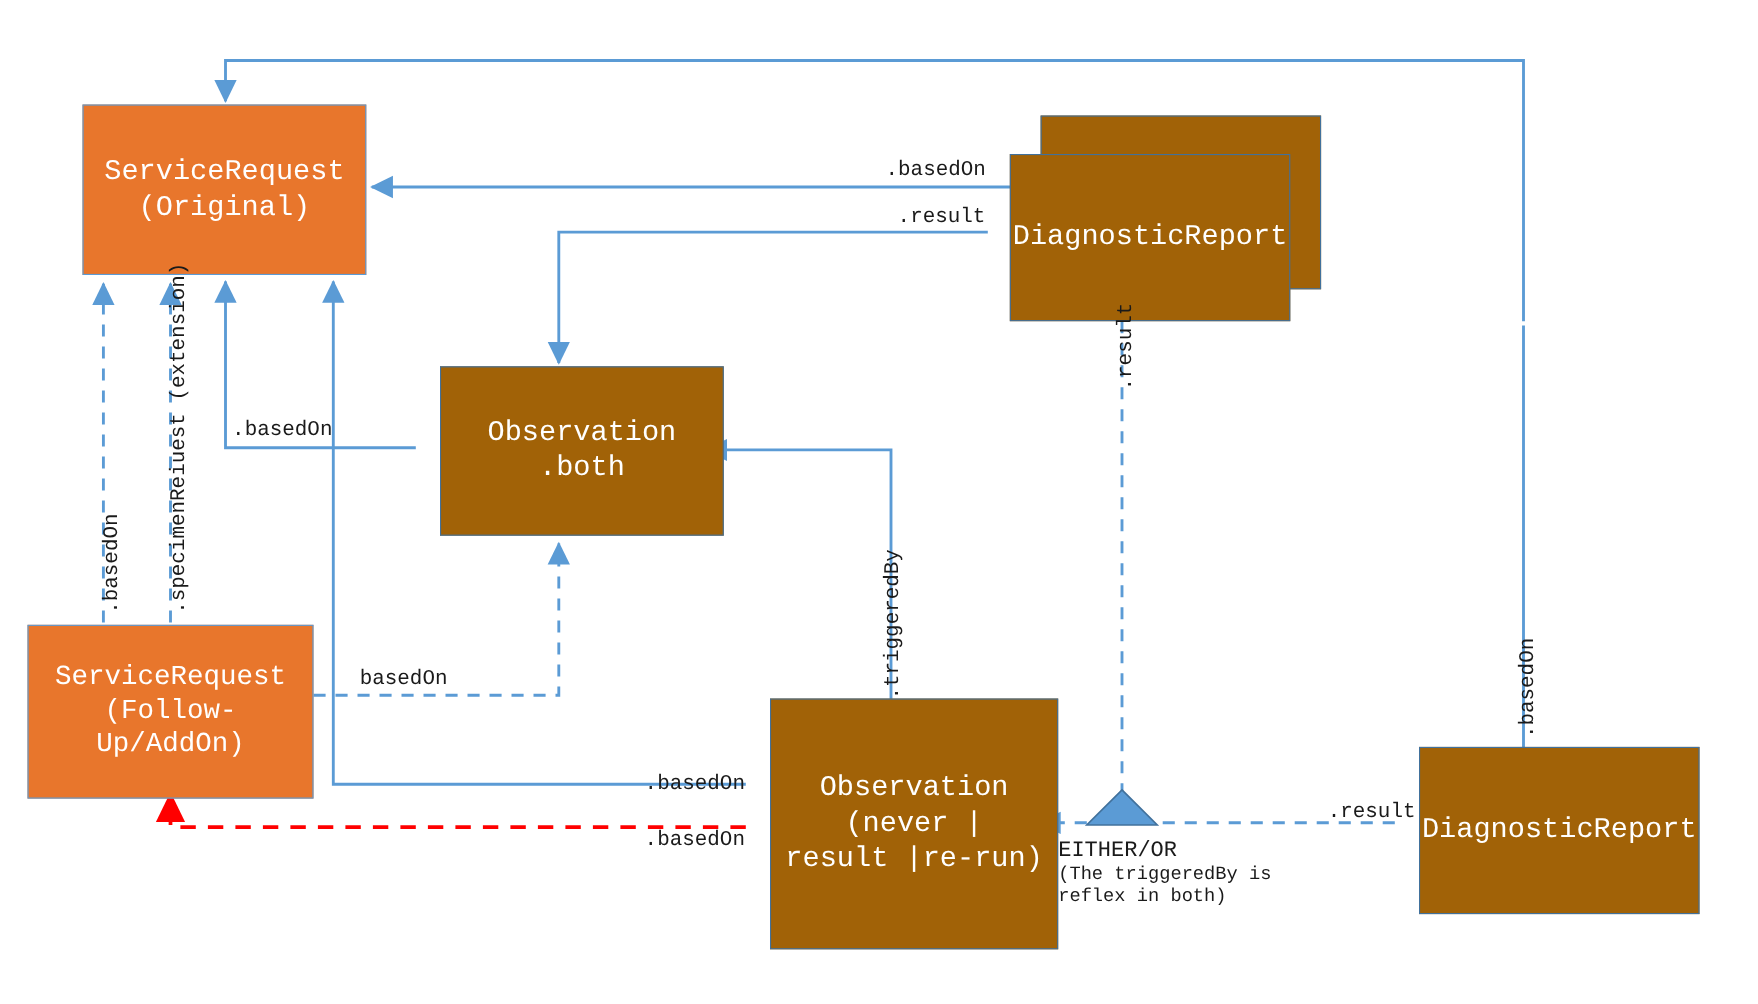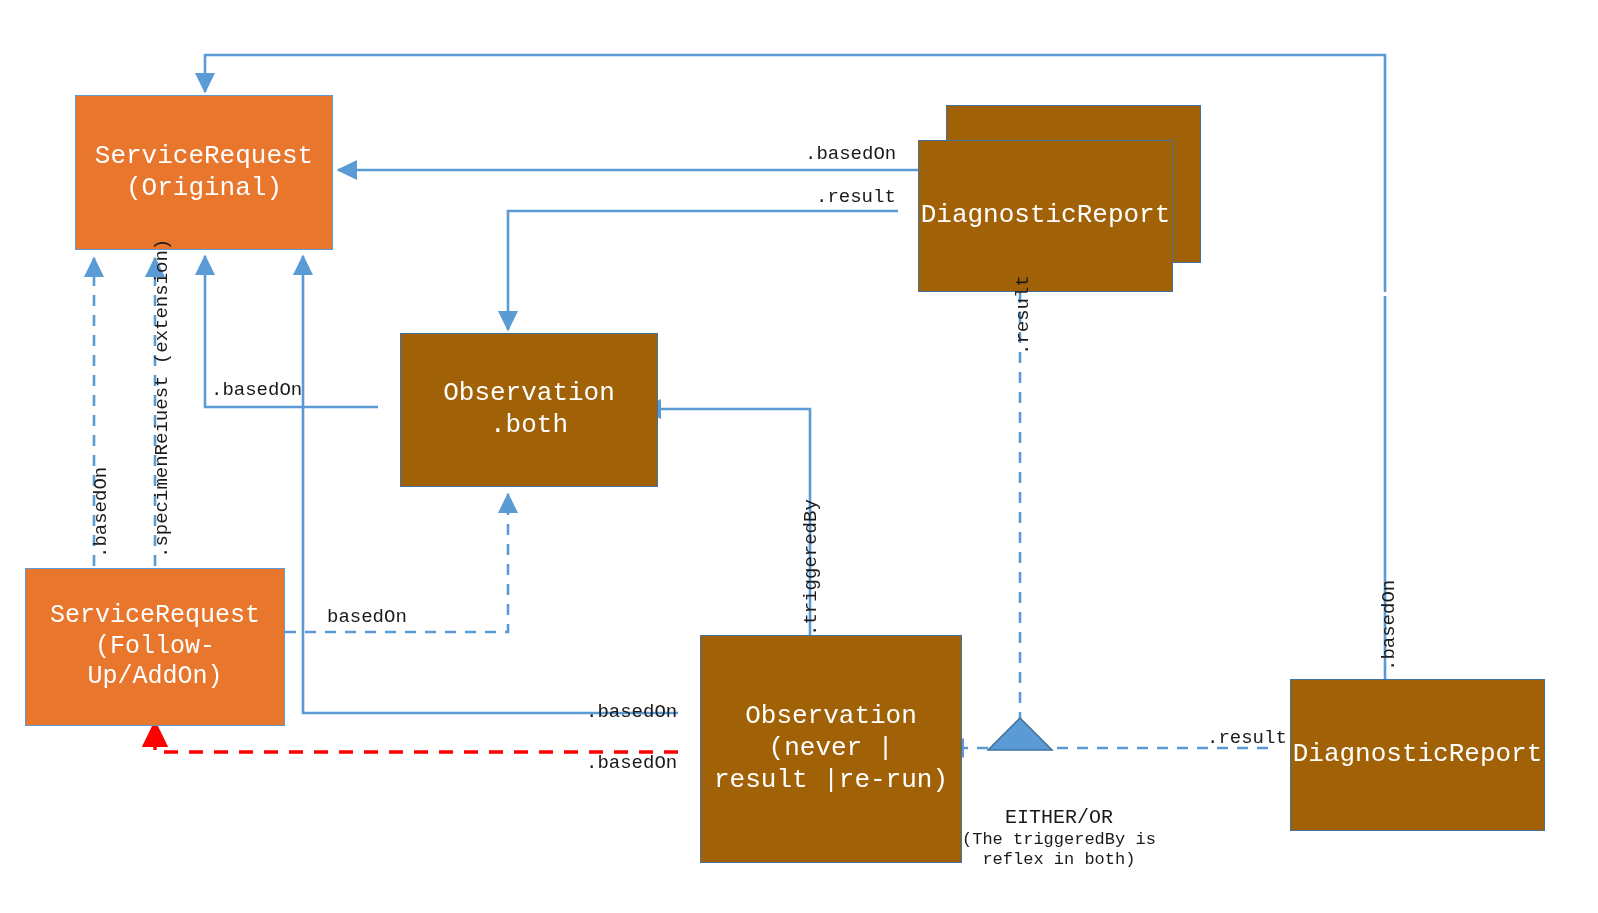--- a/index.html
+++ b/index.html
@@ -5,21 +5,21 @@
   html,body{margin:0;padding:0;background:#ffffff;}
   body{font-family:"Liberation Sans",sans-serif;}
   #stage{position:relative;width:1598px;height:913px;background:#ffffff;overflow:hidden;font-family:Liberation Mono, monospace;}
   #wires{position:absolute;left:0;top:0;width:1598px;height:913px;}
   .node{position:absolute;box-sizing:border-box;display:flex;align-items:center;justify-content:center;
         text-align:center;color:#ffffff;line-height:1.22;}
   .orange{background:#E8762C;border:1px solid #5B9BD5;}
   .blue{background:#a16207;border:1px solid #41719C;margin-left:23px;}
   .lbl{position:absolute;color:#1a1a1a;font-size:19px;white-space:nowrap;}
   .lbl.vert{transform-origin:0 0;}
-  .note{position:absolute;color:#1a1a1a;text-align:center;font-size:17px;line-height:1.2;white-space:nowrap;margin-top:44px;}
+  .note{position:absolute;color:#1a1a1a;text-align:left;font-size:17px;line-height:1.2;white-space:nowrap;}
   .note .big{font-size:20px;}
 </style>
 </head>
 <body>
 
 <div id="stage">
 
   <svg id="wires" viewBox="0 0 1598 913">
     <defs>
       <marker id="ah-blue" markerWidth="9" markerHeight="9" refX="7.4" refY="4.5" orient="auto" markerUnits="strokeWidth">

